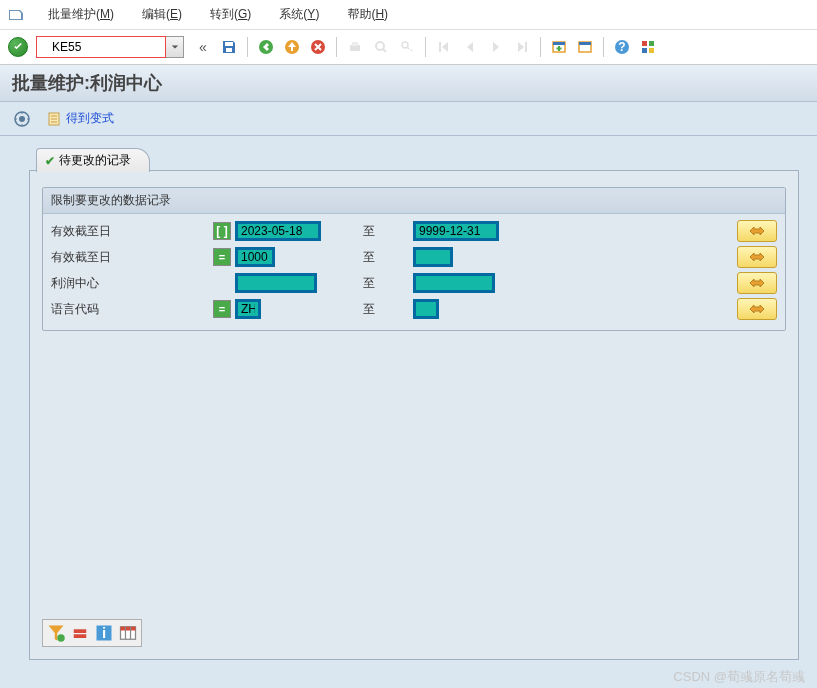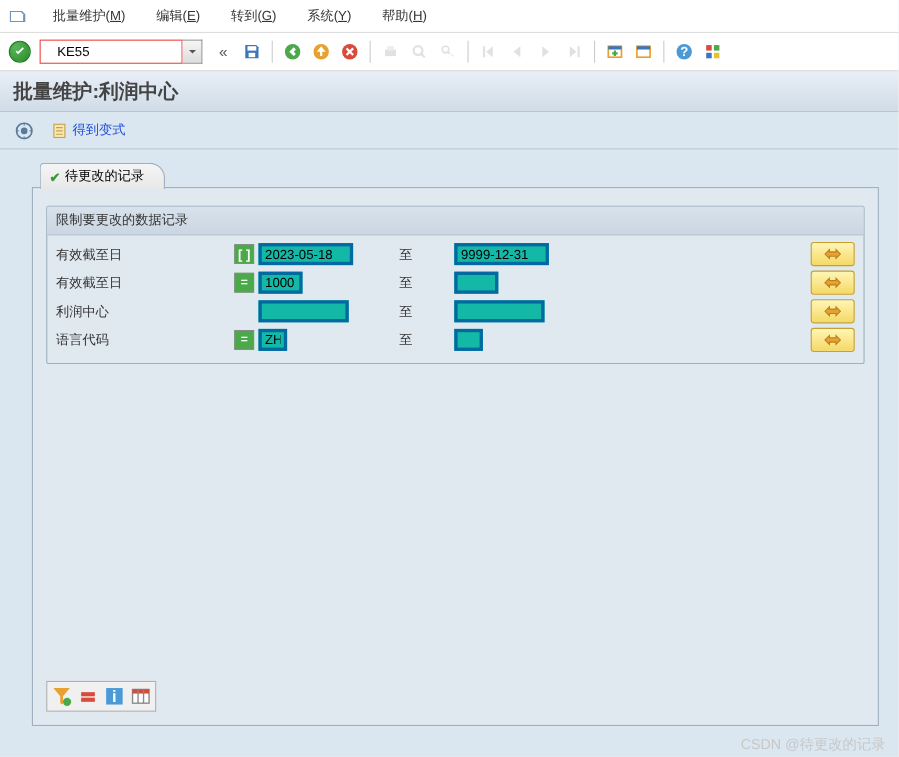--- a/index.html
+++ b/index.html
@@ -300,14 +300,14 @@
         <div class="bt-btn">
             <svg viewBox="0 0 16 16">
               <rect x="2" y="3" width="12" height="10" fill="#fff" stroke="#888"></rect>
               <rect x="2" y="3" width="12" height="3" fill="#d84a3a"></rect>
               <path stroke="#888" d="M6 3v10M10 3v10"></path>
             </svg>
           </div>
       </div>
     </div>
   </div>
-  <div class="watermark">CSDN @待更改的记录</div>
+  <div class="watermark">CSDN @荀彧原名苟彧</div>
 </div>
 
 </body></html>

